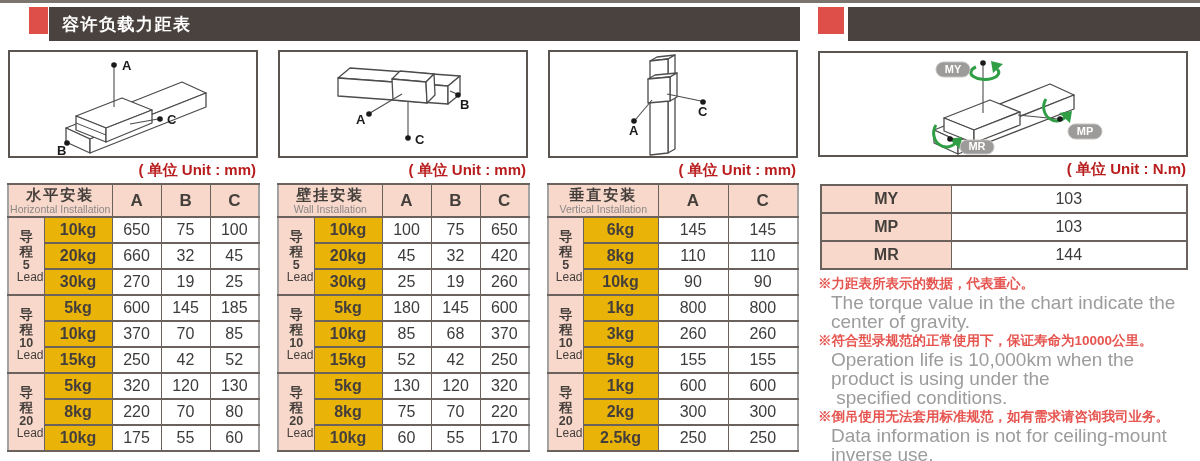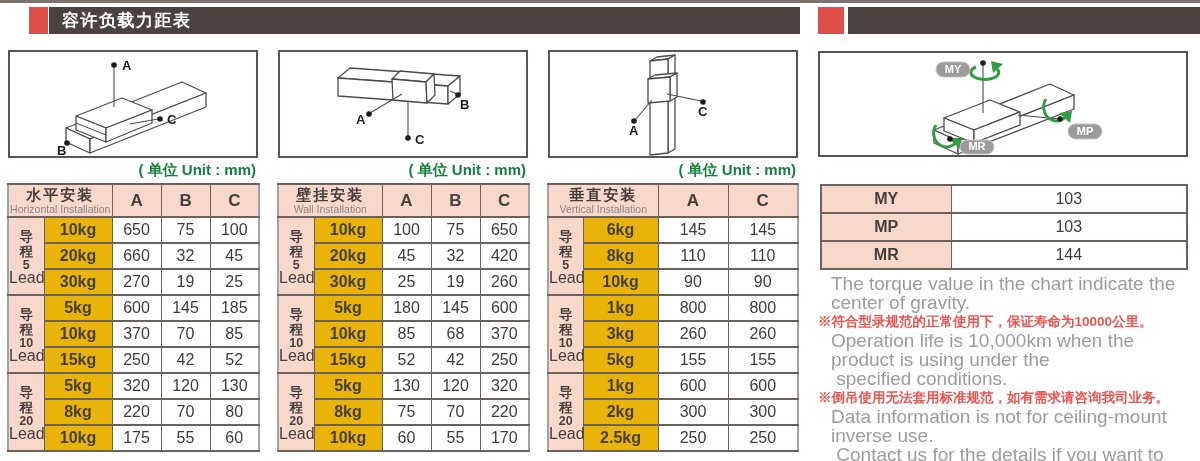--- a/index.html
+++ b/index.html
@@ -1,42 +1,42 @@
 <!DOCTYPE html>
 <html><head>
 <meta charset="utf-8">
 <style>
   html,body{margin:0;padding:0;background:#fff;}
   .page{position:relative;width:1200px;height:461px;background:#fff;overflow:hidden;
         font-family:"Liberation Sans",sans-serif;color:#44403d;}
   .toprule{position:absolute;top:0;left:0;width:1200px;height:3px;background:#7b736e;}
   .hsq{position:absolute;top:7px;height:27px;background:#de4f49;}
-  .hbar{position:absolute;top:7px;height:27px;background:#4a423e;color:#fff;
+  .hbar{position:absolute;top:7px;height:34px;background:#4a423e;color:#fff;
         display:flex;align-items:center;padding-left:13px;box-sizing:border-box;}
   .hzh{font-size:17px;font-weight:bold;letter-spacing:1.5px;}
   .hen{font-size:14.5px;font-weight:bold;margin-left:8px;letter-spacing:.2px;}
   .dbox{position:absolute;border:2px solid #5b5551;background:#fff;box-sizing:border-box;}
   .dbox svg{display:block;width:100%;height:100%;}
-  .unit{position:absolute;font-size:15px;font-weight:bold;color:#15803d;text-align:right;}
+  .unit{position:absolute;font-size:15px;font-weight:bold;color:#b91c1c;text-align:right;}
   
   .dtab{position:absolute;top:183px;border-collapse:collapse;table-layout:fixed;
         border:2px solid #a3a3a3;background:#fff;}
   .dtab th,.dtab td{border:1px solid #6b625d;border-top-width:2px;border-bottom-width:2px;
         padding:0;text-align:center;vertical-align:middle;}
   .hrow{height:33px;}
   .drow{height:26px;}
   .ttl{background:#f7d8cb;}
   .tzh{font-size:15px;font-weight:bold;color:#453f3c;letter-spacing:2px;line-height:16px;}
   .ten{font-size:10.5px;color:#8b8785;font-weight:normal;line-height:11px;margin-top:1px;}
   .colh{background:#f7d8cb;font-size:17px;font-weight:600;color:#453f3c;}
   .leadc{background:#f7d8cb;}
   .lzh{font-size:13.5px;font-weight:bold;width:15px;margin:0 auto;word-break:break-all;
        line-height:15px;color:#453f3c;}
   .lnum{font-size:12.5px;font-weight:bold;line-height:13px;color:#453f3c;}
-  .len{font-size:16px;line-height:11px;color:#453f3c;}
+  .len{font-size:12px;line-height:11px;color:#453f3c;text-align:right;}
   .loadc{background:#eab308;font-size:16px;font-weight:bold;color:#453f3c;}
   .valc{background:#fff;font-size:16px;color:#3c3c3c;}
   
   .mtab{position:absolute;left:820px;top:184px;width:366px;border-collapse:collapse;
         table-layout:fixed;border:2px solid #6b625d;}
   .mtab td{border:1px solid #6b625d;border-top-width:2px;border-bottom-width:2px;
         padding:0;text-align:center;height:26px;}
   .mlab{background:#f7d8cb;font-size:16px;font-weight:bold;color:#453f3c;}
   .mval{background:#fff;font-size:16px;color:#3c3c3c;}
   
@@ -175,20 +175,21 @@
       <g>
         <rect x="248" y="71" width="34" height="15" rx="7.5" fill="#9d9b99" stroke="#c6c4c2" stroke-width="1"></rect>
         <text class="badgetxt" x="265" y="82" text-anchor="middle">MP</text>
       </g>
       <g>
         <rect x="140" y="87" width="34" height="14" rx="7" fill="#9d9b99" stroke="#c6c4c2" stroke-width="1"></rect>
         <text class="badgetxt" x="157" y="97" text-anchor="middle">MR</text>
       </g>
     </svg>
   </div>
+  <div class="unit" style="left:818px;top:160px;width:368px;">( 单位 Unit : N.m)</div>
 
   <table class="dtab" style="left:7px;width:251px;">
     <colgroup>
         <col style="width:36px">
         <col style="width:68px">
         <col style="width:49px">
         <col style="width:49px">
         <col style="width:49px">
       </colgroup>
     <tbody>
@@ -457,20 +458,21 @@
         <td class="mval">103</td>
       </tr>
       <tr>
         <td class="mlab">MR</td>
         <td class="mval">144</td>
       </tr>
     </tbody>
   </table>
 
   <div class="notes">
+    <div class="nzh">※力距表所表示的数据，代表重心。</div>
     <div class="nen">The torque value in the chart indicate the center of gravity.</div>
     <div class="nzh">※符合型录规范的正常使用下，保证寿命为10000公里。</div>
     <div class="nen">Operation life is 10,000km when the product is using under the
  specified conditions.</div>
     <div class="nzh">※倒吊使用无法套用标准规范，如有需求请咨询我司业务。</div>
     <div class="nen">Data information is not for ceiling-mount inverse use.
  Contact us for the details if you want to apply ceiling-mount
 inverse usage.</div>
   </div>
 </div>

